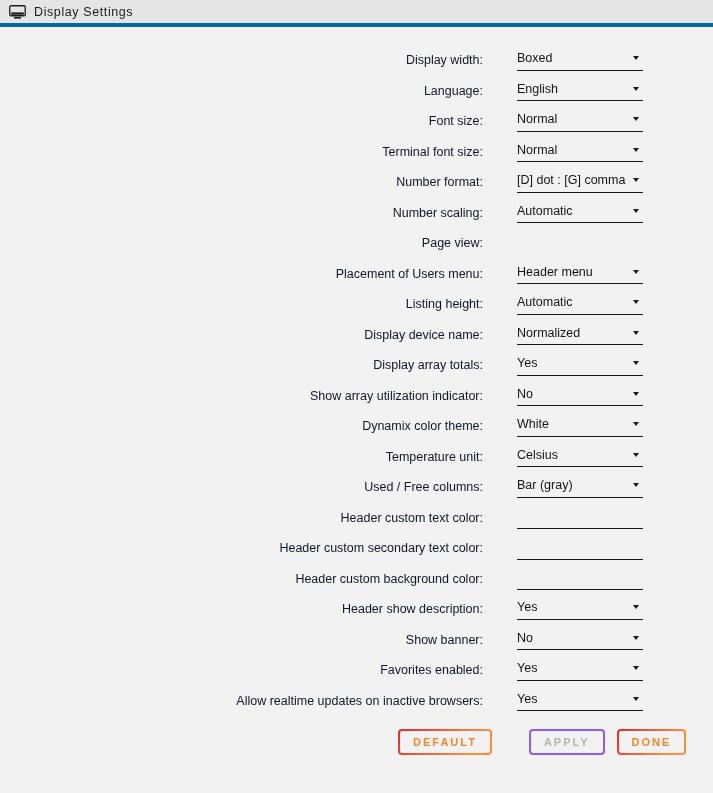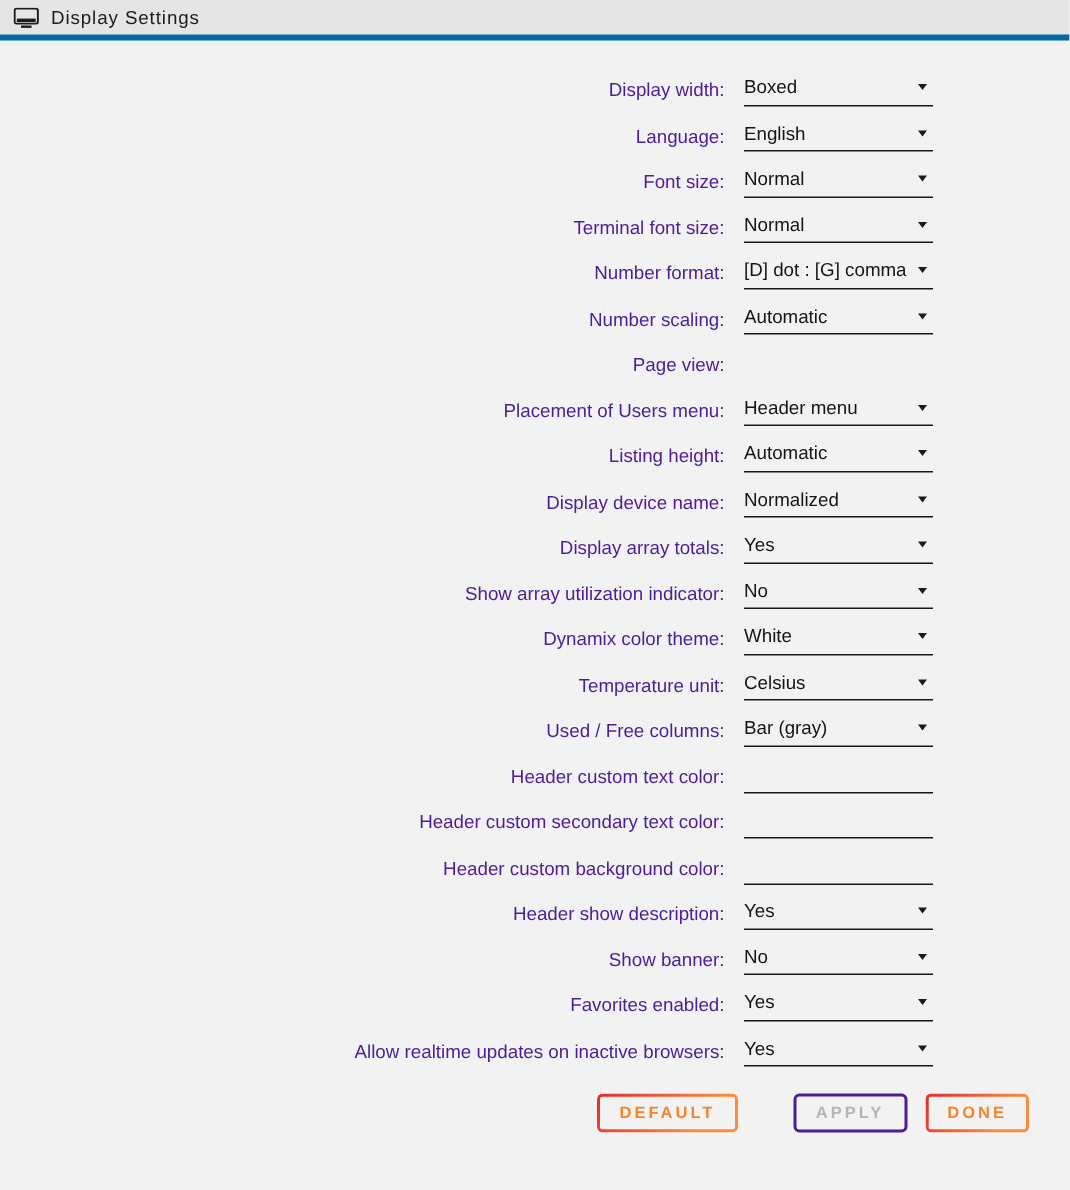--- a/index.html
+++ b/index.html
@@ -26,25 +26,25 @@
   .form { margin-top: 18px; }
   .form-row {
     height: 30.5px;
     display: flex;
     align-items: center;
   }
   .label-cell {
     width: 483px;
     text-align: right;
     font-size: 12.5px;
-    color: #4c1d95;
+    color: #0f172a;
     flex: none;
   }
   .control-cell {
-    margin-left: 13px;
+    margin-left: 34px;
     width: 126px;
     flex: none;
   }
   .select-box {
     width: 126px;
     height: 21px;
     border-bottom: 1px solid #161616;
     display: flex;
     align-items: center;
     justify-content: space-between;
@@ -96,21 +96,21 @@
   }
   .btn-gradient {
     color: #f6852c;
     border: 2px solid transparent;
     background:
       linear-gradient(#f2f2f2, #f2f2f2) padding-box,
       linear-gradient(130deg, #e22a32 0%, #fd8c3c 75%) border-box;
   }
   .btn-disabled {
     color: #b5b5b5;
-    border: 2px solid #4c1d95;
+    border: 2px solid #8b5cf6;
     background: #f2f2f2;
     cursor: default;
   }
   .btn + .btn-apply { margin-left: 37px; }
   .btn-done { margin-left: 12px; }
 </style>
 </head>
 <body>
 
 <div class="titlebar">

